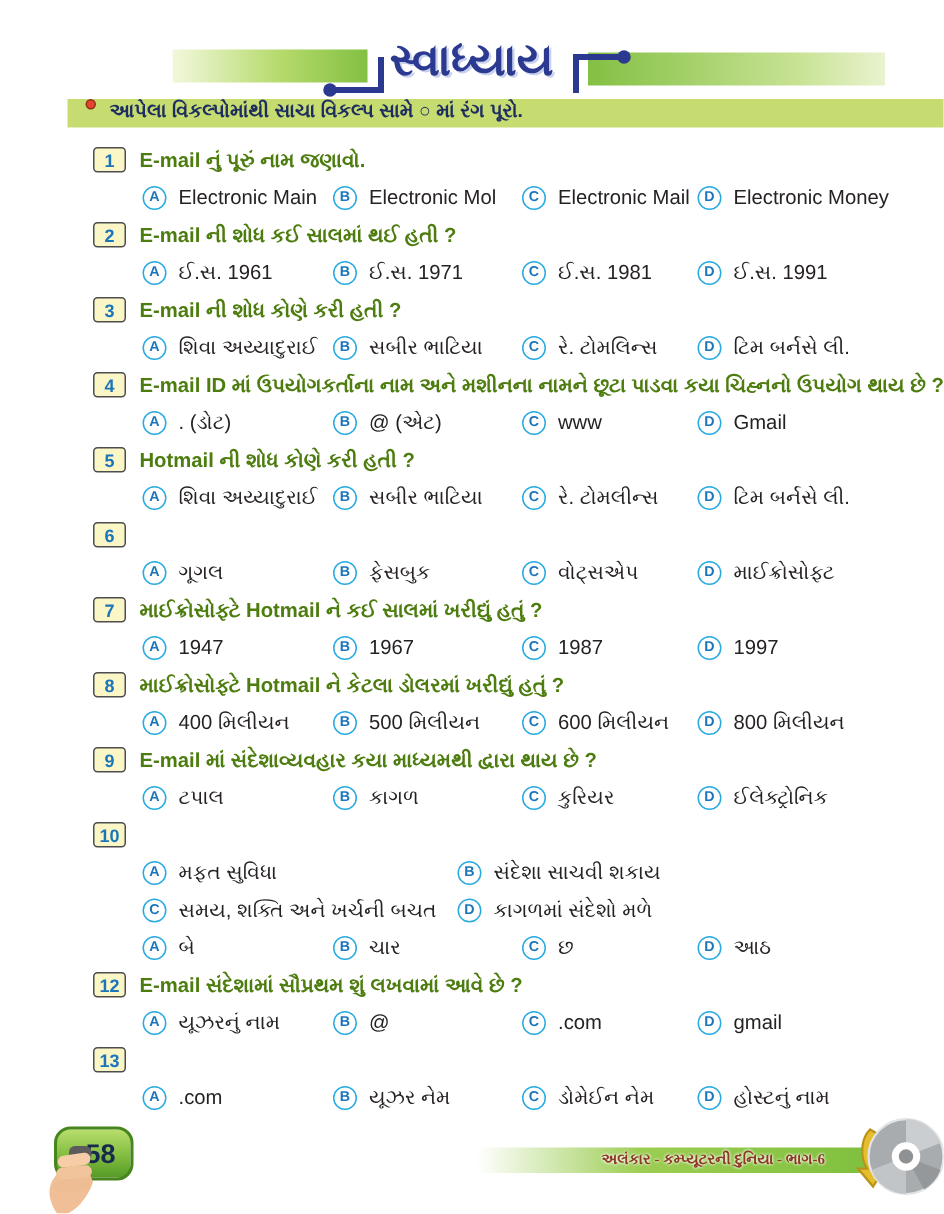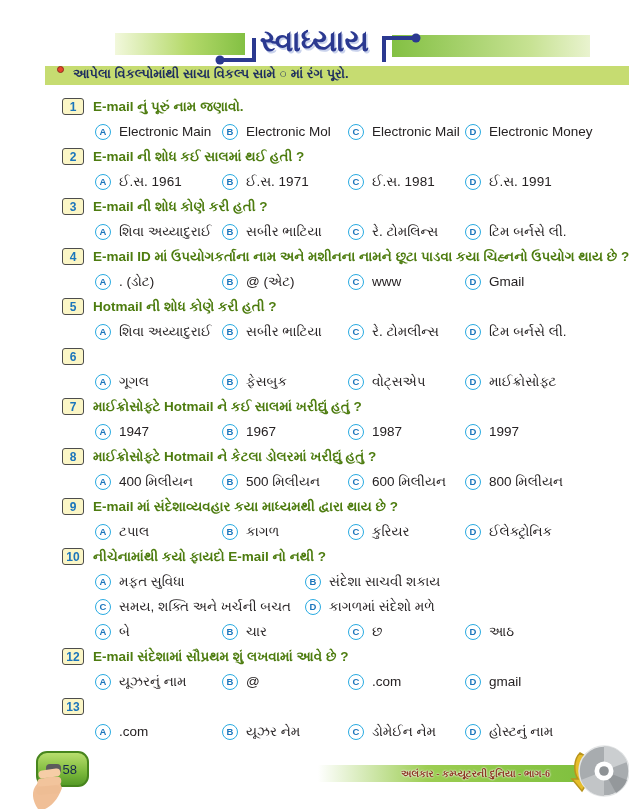--- a/index.html
+++ b/index.html
@@ -69,21 +69,21 @@
   .footer-ribbon span {
     font-size:10px; font-weight:bold; color:#8c3a21; white-space:nowrap;
     text-shadow:0 0 2px #ffffff, 0 0 2px #ffffff; padding-left:40px;font-family:Liberation Serif, serif;
   }
   .page-badge {
     position:absolute; left:36px; top:751px; width:53px; height:36px;
     background:linear-gradient(to bottom,#b8de6d,#7cb93c 60%,#569a27);
     border:2px solid #47851d; border-radius:11px;
     display:flex; align-items:center; justify-content:flex-end; padding-right:10px;
   }
-  .page-badge span { font-size:13px; font-weight:normal; color:#16284d; }
+  .page-badge span { font-size:18px; font-weight:bold; color:#16284d; }
   .hand-icon { position:absolute; left:18px; top:758px; }
   .cd-icon { position:absolute; left:566px; top:735px; }
 </style>
 </head>
 <body>
 
 <div class="header">
   <div class="bar-left"></div>
   <div class="bar-right"></div>
   <svg class="bracket bracket-left" width="46" height="32" viewBox="0 0 46 32">
@@ -350,21 +350,20 @@
   <div class="option">
     <span class="opt-circle">D</span>
     <span class="opt-label">ઈલેક્ટ્રોનિક</span>
   </div>
 </div>
   </section>
 
   <section class="question">
     <div class="q-row">
       <span class="q-num">10</span>
-      <span class="q-text">નીચેનામાંથી કયો ફાયદો E-mail નો નથી ?</span>
     </div>
     <div class="q-options cols-2">
   <div class="option">
     <span class="opt-circle">A</span>
     <span class="opt-label">મફત સુવિધા</span>
   </div>
 
   <div class="option">
     <span class="opt-circle">B</span>
     <span class="opt-label">સંદેશા સાચવી શકાય</span>

